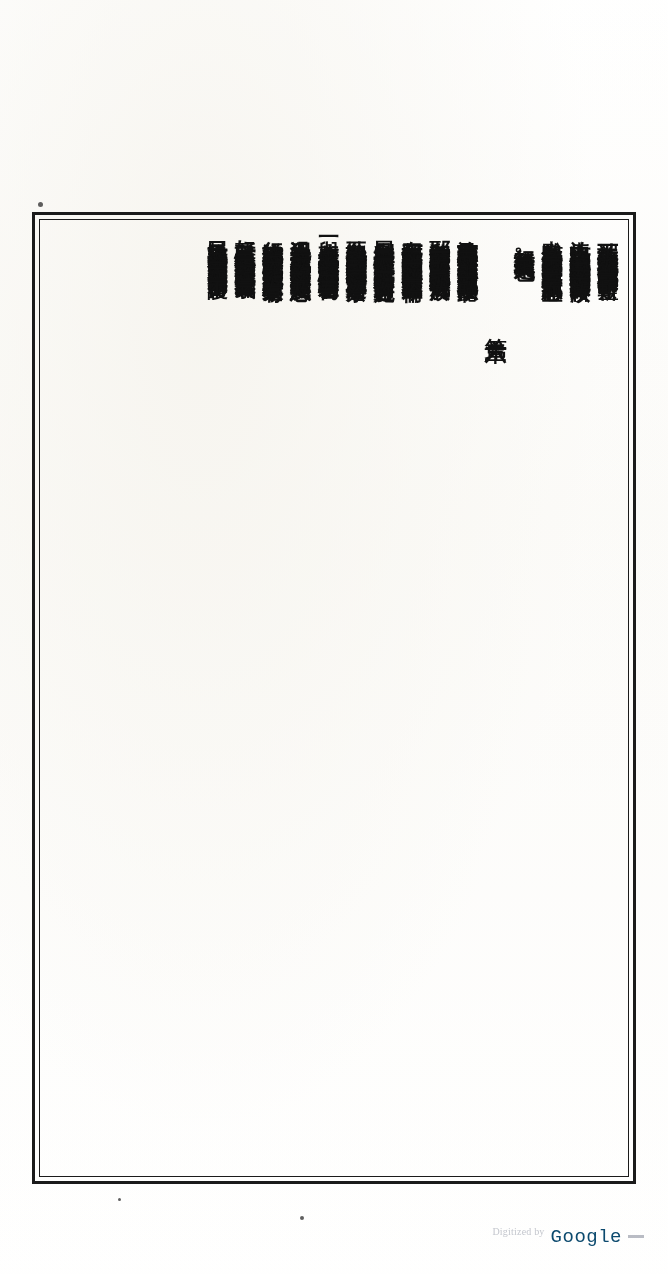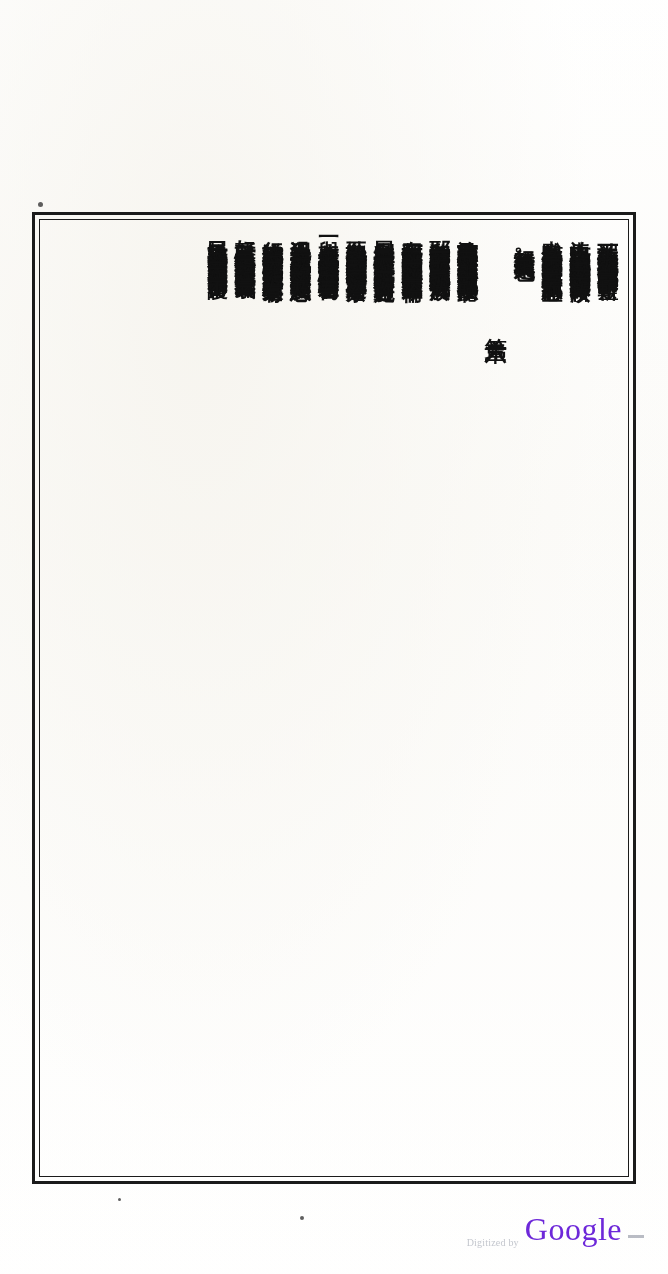--- a/index.html
+++ b/index.html
@@ -96,36 +96,36 @@
   .col.first {
     padding-top: 2px;
   }
 
   
   #watermark {
     position: absolute;
     right: 46px;
     bottom: 26px;
     display: flex;
-    align-items: flex-end;
+    align-items: flex-start;
     gap: 6px;
     color: #b9bcc4;
     font-family: "Liberation Serif", serif;
     user-select: none;
   }
   #watermark .small {
     font-size: 10px;
     letter-spacing: 0.2px;
     color: #c3c6cd;
   }
   #watermark .google {
-    font-size: 32px;
+    font-size: 19px;
     letter-spacing: 0.5px;
-    color: #6d28d9;
-    font-family: Liberation Serif, serif;
+    color: #0c4a6e;
+    font-family: Liberation Mono, monospace;
   }
   #watermark .dash {
     position: absolute;
     right: -22px;
     bottom: 10px;
     width: 16px;
     height: 3px;
     background: #b9bcc4;
   }
 

